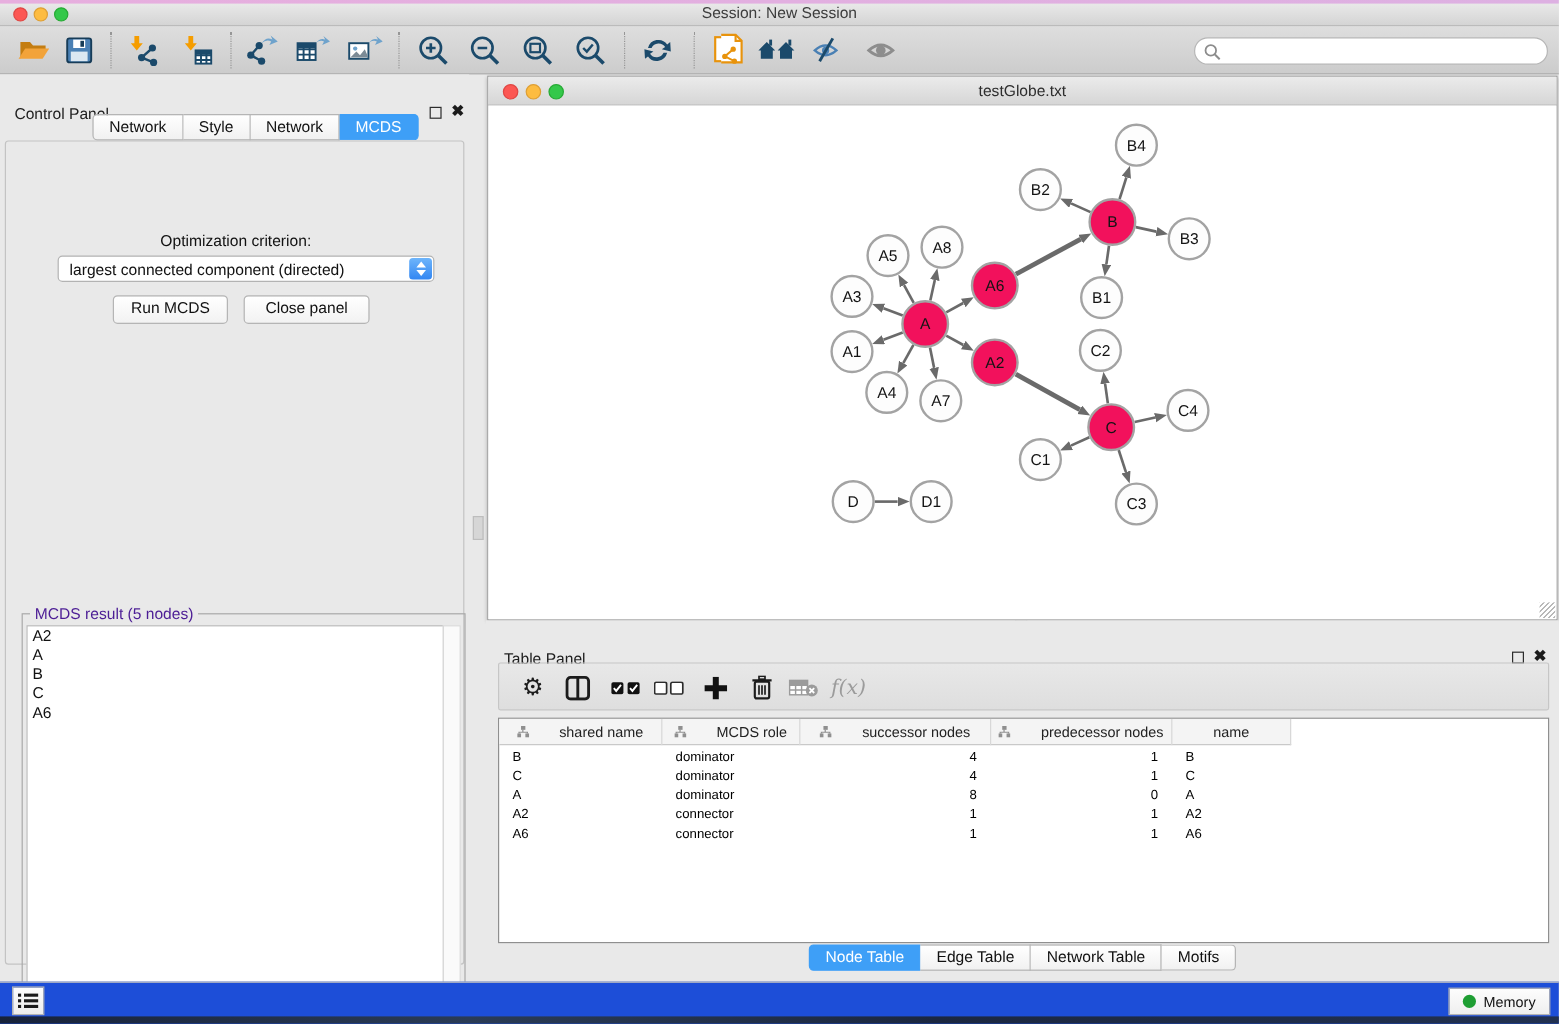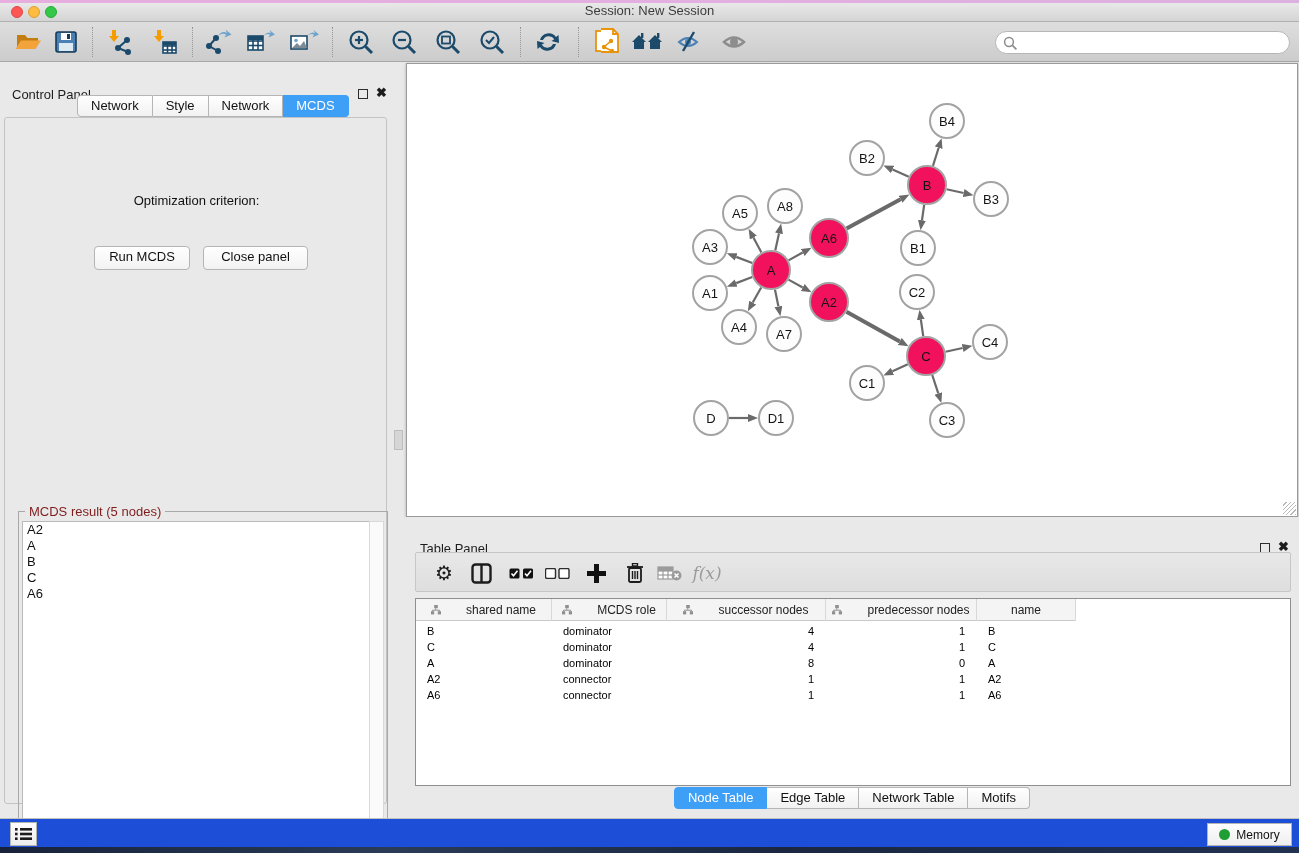--- a/index.html
+++ b/index.html
@@ -58,21 +58,21 @@
   .dropdown .step:before, .dropdown .step:after { content:""; position:absolute; left:6px;
     border-left:4px solid transparent; border-right:4px solid transparent; }
   .dropdown .step:before { top:3px; border-bottom:5px solid #fff; }
   .dropdown .step:after { bottom:3px; border-top:5px solid #fff; }
   .cbtn { position:absolute; height:24px; background:linear-gradient(#ffffff,#f2f2f2);
     border:1px solid #b5b5b5; border-radius:4px; font-size:13px; color:#111;
     text-align:center; line-height:20px; cursor:default; }
   .groupbox { position:absolute; left:13px; top:393px; width:370px; height:343px;
     border:1px solid #a9a9a9; }
   .gb-label { position:absolute; left:6px; top:-8px; background:#e9e9e9; padding:0 4px;
-    font-size:13px; color:#7f1d1d; }
+    font-size:13px; color:#4c1d95; }
   .gb-list { position:absolute; left:3px; top:9px; width:348px; height:330px;
     background:#fff; border:1px solid #b9b9b9; overflow:hidden; }
   .gb-item { font-size:13px; color:#111; padding:0 0 0 4px; height:16px; line-height:16px; }
   .gb-scroll { position:absolute; right:3px; top:9px; width:15px; height:330px;
     background:#fafafa; border:1px solid #d9d9d9; }
 
   
   .vsplit { left:394px; top:430px; width:9px; height:20px; background:#d6d6d6;
     border:1px solid #bdbdbd; }
   .hsplit { left:846px; top:514px; width:10px; height:7px; background:#cfcfcf;
@@ -290,40 +290,50 @@
     <span class="close-ico" style="left:376px">✖</span>
   </div>
   <div class="tabrow" style="left:77px; top:33px;" id="cp-tabs">
       <div class="tab">Network</div>
       <div class="tab">Style</div>
       <div class="tab">Network</div>
       <div class="tab active">MCDS</div>
     </div>
   <div class="cp-content">
     <div class="optlabel" style="left:-4px;">Optimization criterion:</div>
+    <div class="dropdown">
+      <span class="val">largest connected component (directed)</span>
+      <span class="step"></span>
+    </div>
     <div class="cbtn" style="left:89px; top:128px; width:96px;">Run MCDS</div>
     <div class="cbtn" style="left:198px; top:128px; width:105px;">Close panel</div>
     <div class="groupbox">
       <span class="gb-label">MCDS result (5 nodes)</span>
       <div class="gb-list" id="mcds-list">
           <div class="gb-item">A2</div>
           <div class="gb-item">A</div>
           <div class="gb-item">B</div>
           <div class="gb-item">C</div>
           <div class="gb-item">A6</div>
         </div>
       <div class="gb-scroll"></div>
     </div>
   </div>
 </div>
 
 <div class="abs vsplit"></div>
 <div class="abs hsplit"></div>
 
 <div class="abs netwin">
+  <div class="net-titlebar">
+    <span class="tl red"></span>
+    <span class="tl yel"></span>
+    <span class="tl grn"></span>
+    <div class="net-title">testGlobe.txt</div>
+  </div>
   <div class="net-canvas">
     <svg id="graph-svg" width="890" height="428" viewBox="0 0 890 428">
       <defs>
         <marker id="arrowhead" markerUnits="userSpaceOnUse" markerWidth="11" markerHeight="9" refX="0" refY="4" orient="auto">
             <path d="M0,0 L10,4 L0,8 Z" fill="#6a6a6a"></path>
           </marker>
       </defs>
       <g id="edge-layer">
           <line x1="345.28605427212415" y1="189.0560778973958" x2="329.19952401902617" y2="195.12149094364588" stroke="#6a6a6a" stroke-width="2.2" marker-end="url(#arrowhead)"></line>
           <line x1="381.5115536805359" y1="191.6615468582267" x2="395.73266947919615" y2="199.50767971265995" stroke="#6a6a6a" stroke-width="2.2" marker-end="url(#arrowhead)"></line>

